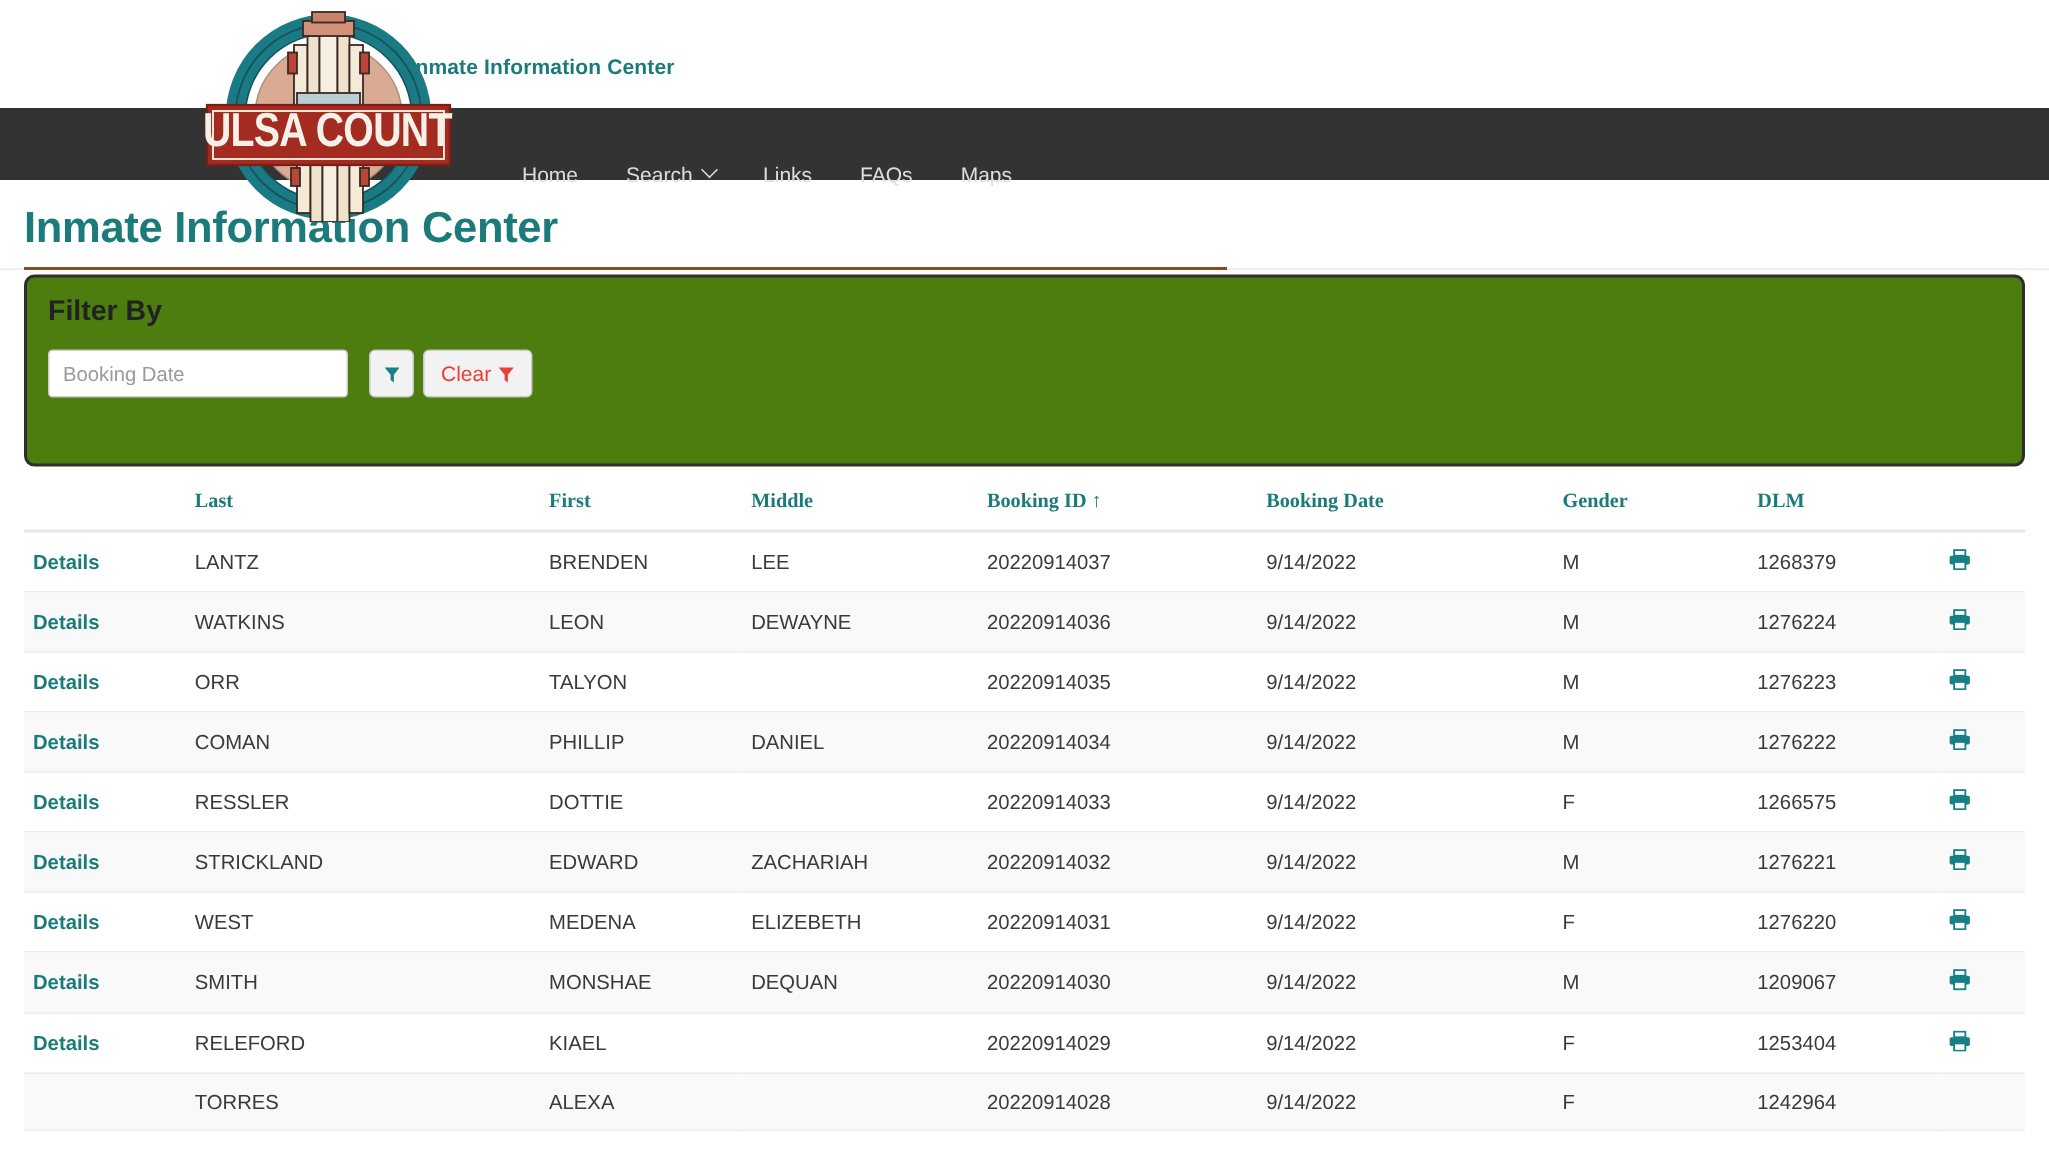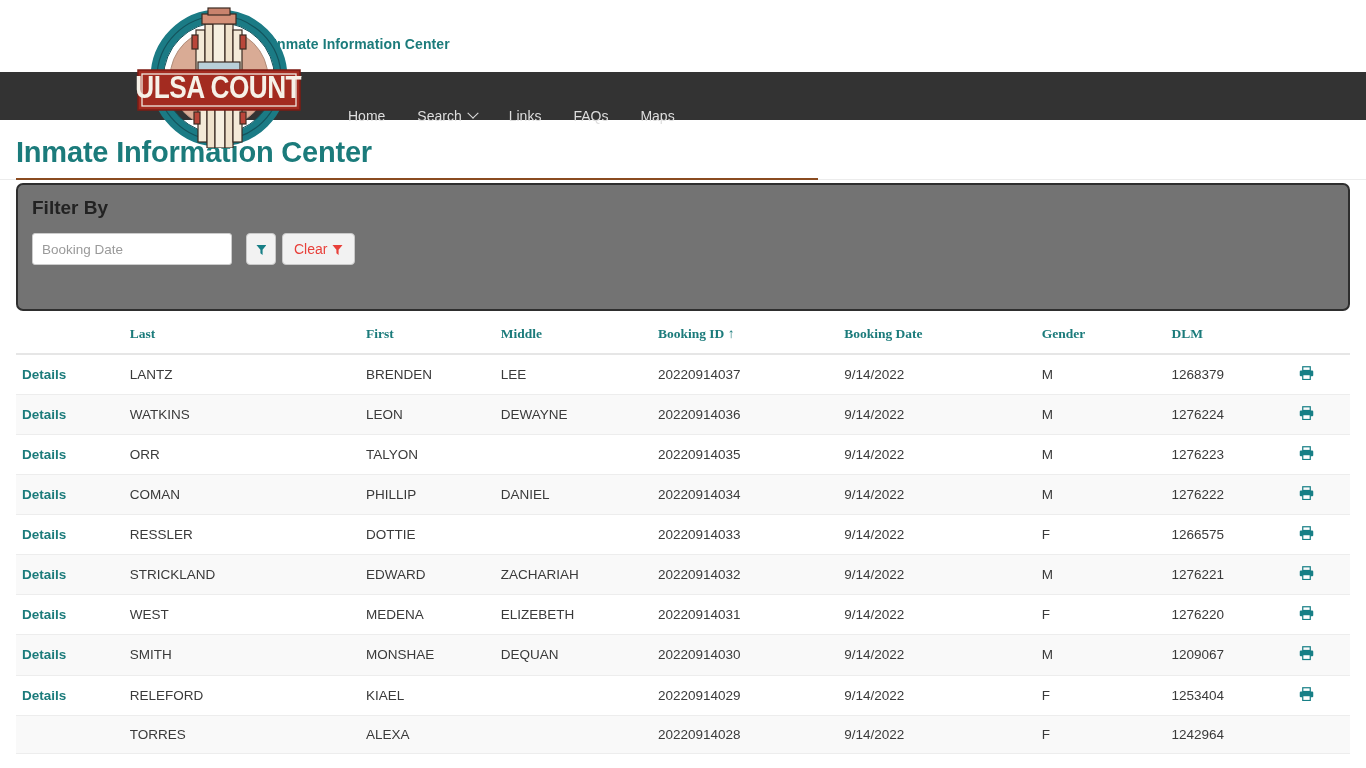--- a/index.html
+++ b/index.html
@@ -97,21 +97,21 @@
     font-size: 12.5px;
     color: #444444;
     padding: 22px 0 12px 2px;
   }
   .last-updated b { color: #222222; }
 
   
   .filter-panel {
     border: 2px solid #2e2e2e;
     border-radius: 7px;
-    background: #737373;
+    background: #4d7c0f;
     margin: 0 0 6px 0;
     padding: 10px 12px 18px 12px;
     height: 128px;
   }
   .filter-title {
     font-size: 19px;
     font-weight: bold;
     color: #222222;
     margin: 2px 0 14px 2px;
   }

